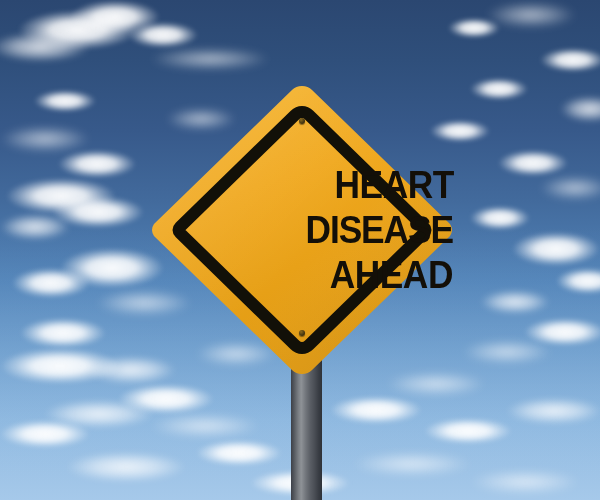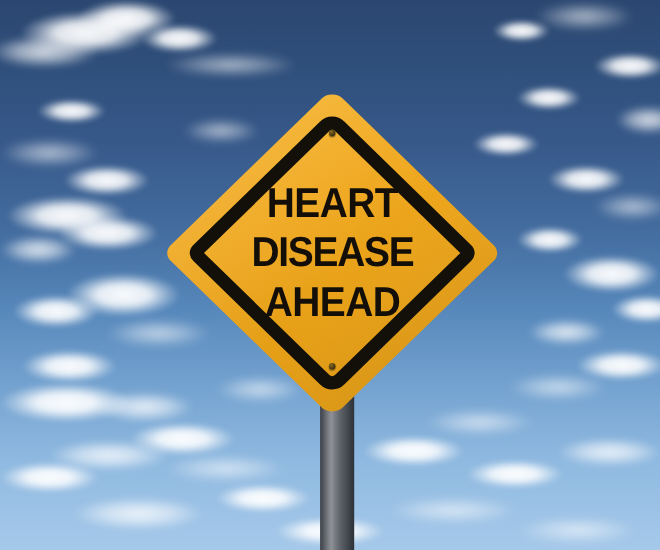--- a/index.html
+++ b/index.html
@@ -91,21 +91,21 @@
   .sign-wrap svg { display: block; }
 
   .sign-text {
     position: absolute;
     left: 146px;
     top: 82px;
     width: 312px;
     height: 296px;
     display: flex;
     flex-direction: column;
-    align-items: center;
+    align-items: flex-end;
     justify-content: center;
     pointer-events: none;
   }
   .sign-line {
     color: #130f08;
     font-family: "Liberation Sans", sans-serif;
     font-weight: bold;
     letter-spacing: -0.5px;
     line-height: 1.0;
     text-align: center;

